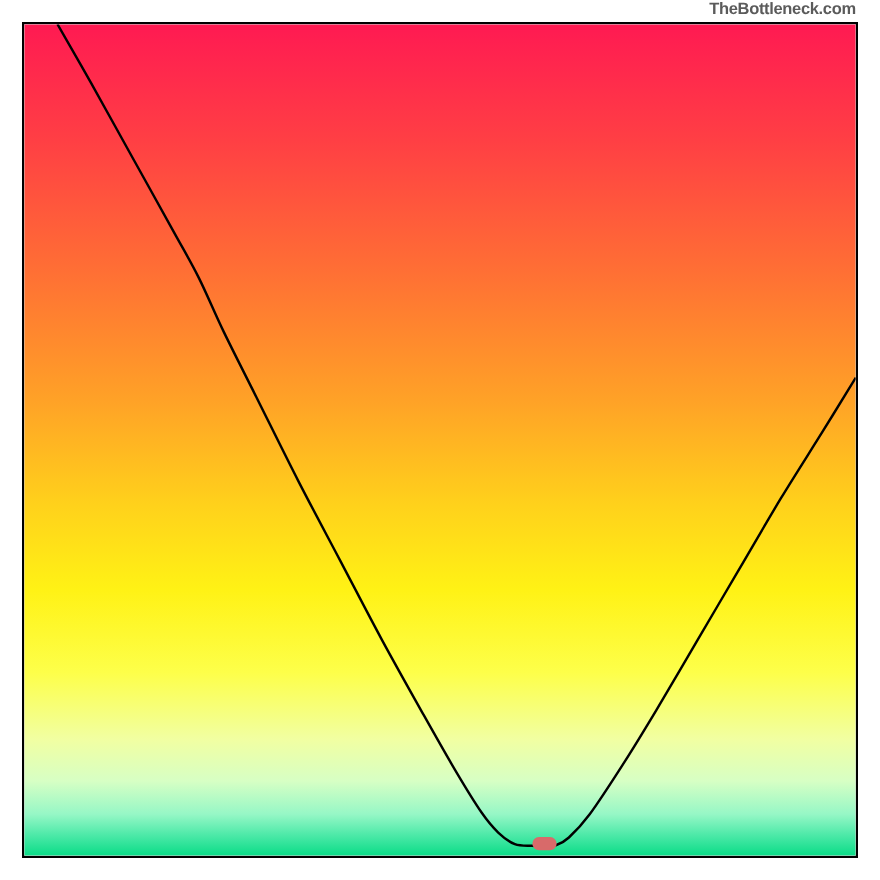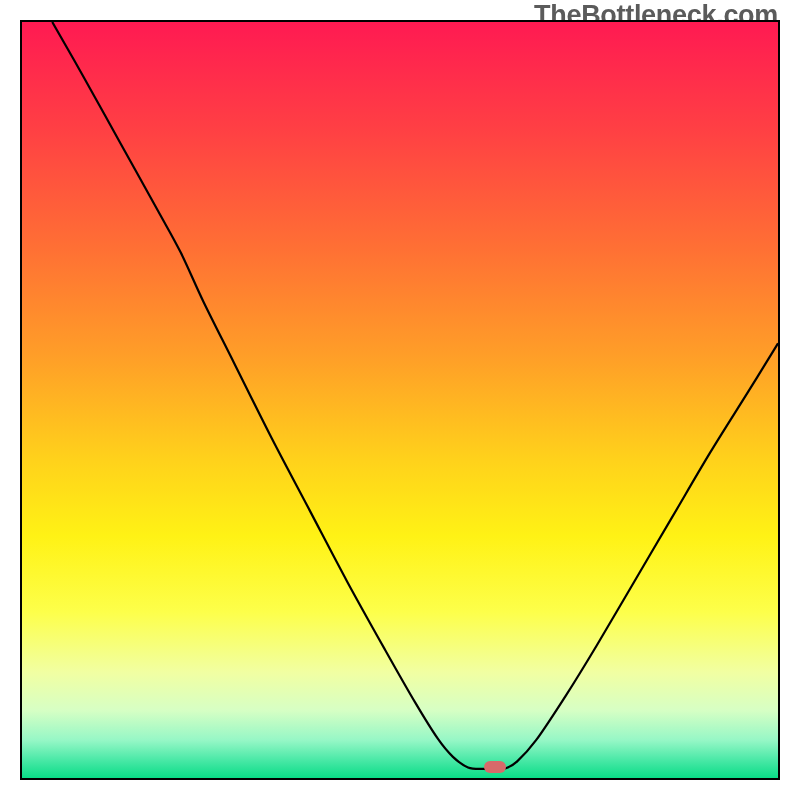--- a/index.html
+++ b/index.html
@@ -23,21 +23,21 @@
     height: 760px;
     border: 2px solid #000000;
     box-sizing: border-box;
     overflow: hidden;
   }
   .attribution {
     position: absolute;
     top: 0px;
     right: 22px;
     font-family: Arial, Helvetica, sans-serif;
-    font-size: 27px;
+    font-size: 15px;
     font-weight: bold;
     color: #5b5b5b;
     letter-spacing: -0.3px;
   }
   svg.curve {
     position: absolute;
     left: 0;
     top: 0;
     width: 100%;
     height: 100%;

